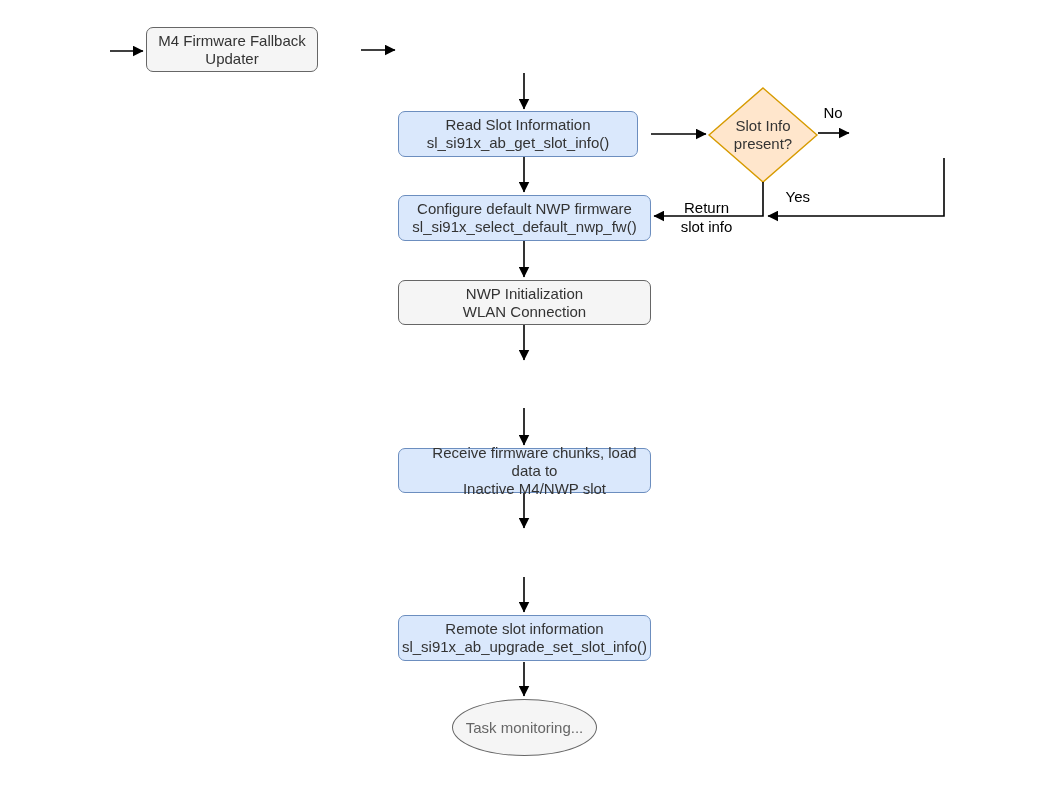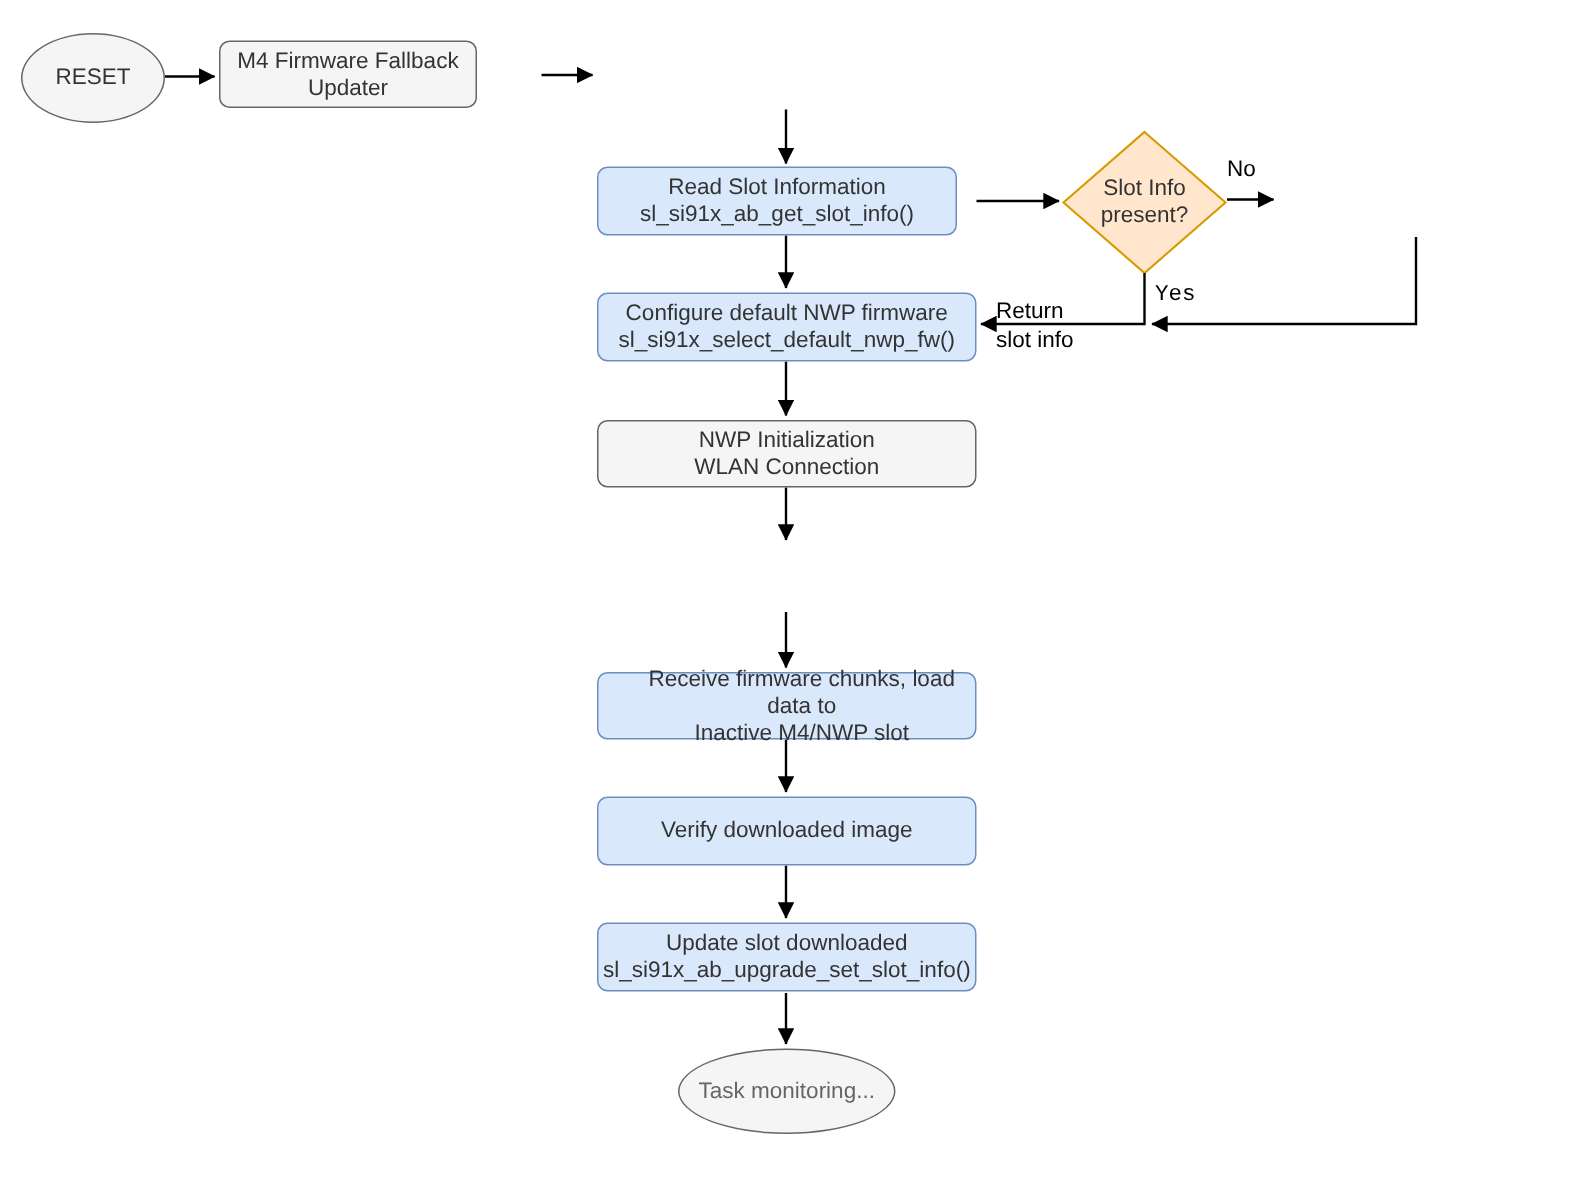--- a/index.html
+++ b/index.html
@@ -68,21 +68,21 @@
     line-height: 18px;
     color: var(--text, #333);
   }
   .edge-label {
     position: absolute;
     box-sizing: border-box;
     font-size: 15px;
     line-height: 18px;
     color: var(--arrow, #000);
     white-space: pre-line;
-    text-align: left;
+    text-align: center;
   }
 </style>
 </head>
 <body>
 
 <div id="canvas">
 
   <svg id="edges-layer" width="1052" height="790" viewBox="0 0 1052 790" xmlns="http://www.w3.org/2000/svg">
     <defs>
       <marker id="arrow" viewBox="0 0 10 10" refX="9.5" refY="5" markerWidth="11" markerHeight="11" markerUnits="userSpaceOnUse" orient="auto">
@@ -101,21 +101,20 @@
     <path class="edge" marker-end="url(#arrow)" d="M 944 158 L 944 216 L 768 216"></path>
     <path class="edge" marker-end="url(#arrow)" d="M 524 157 L 524 192"></path>
     <path class="edge" marker-end="url(#arrow)" d="M 524 241 L 524 277"></path>
     <path class="edge" marker-end="url(#arrow)" d="M 524 325 L 524 360"></path>
     <path class="edge" marker-end="url(#arrow)" d="M 524 408 L 524 445"></path>
     <path class="edge" marker-end="url(#arrow)" d="M 524 493 L 524 528"></path>
     <path class="edge" marker-end="url(#arrow)" d="M 524 577 L 524 612"></path>
     <path class="edge" marker-end="url(#arrow)" d="M 524 662 L 524 696"></path>
   </svg>
 
-  <div class="node gray ellipse" style="left:14px; top:22px; width:96px; height:60px;">RESET</div>
 
   <div class="node gray" style="left:146px; top:27px; width:172px; height:45px;">M4 Firmware Fallback Updater</div>
 
 
   <div class="node blue" style="left:398px; top:111px; width:240px; height:46px;">Read Slot Information
 sl_si91x_ab_get_slot_info()</div>
 
   <div class="diamond-label" style="left:709px; top:88px; width:108px; height:94px;">Slot Info
 present?</div>
 
@@ -123,27 +122,26 @@
   <div class="node blue" style="left:398px; top:195px; width:253px; height:46px;">Configure default NWP firmware
 sl_si91x_select_default_nwp_fw()</div>
 
   <div class="node gray" style="left:398px; top:280px; width:253px; height:45px;">NWP Initialization
 WLAN Connection</div>
 
 
   <div class="node blue" style="left:398px; top:448px; width:253px; height:45px;padding-left:24px;">Receive firmware chunks, load data to
 Inactive M4/NWP slot</div>
 
-  <div class="node blue" style="left:398px; top:531px; width:253px; height:46px;">Verify downloaded image</div>
 
-  <div class="node blue" style="left:398px; top:615px; width:253px; height:46px;">Update slot downloaded
+  <div class="node blue" style="left:398px; top:615px; width:253px; height:46px;">Remote slot information
 sl_si91x_ab_upgrade_set_slot_info()</div>
 
   <div class="node gray ellipse muted" style="left:452px; top:699px; width:145px; height:57px;">Task monitoring...</div>
 
   <div class="edge-label" style="left:818px; top:104px; width:30px;">No</div>
 
-  <div class="edge-label" style="left:770px; top:188px; width:40px; text-align:left;font-family:Liberation Mono, monospace;">Yes</div>
+  <div class="edge-label" style="left:770px; top:188px; width:40px; text-align:right;">Yes</div>
 
   <div class="edge-label" style="left:664px; top:198px; width:85px; line-height:19px;">Return
 slot info</div>
 
 </div>
 
 </body></html>

